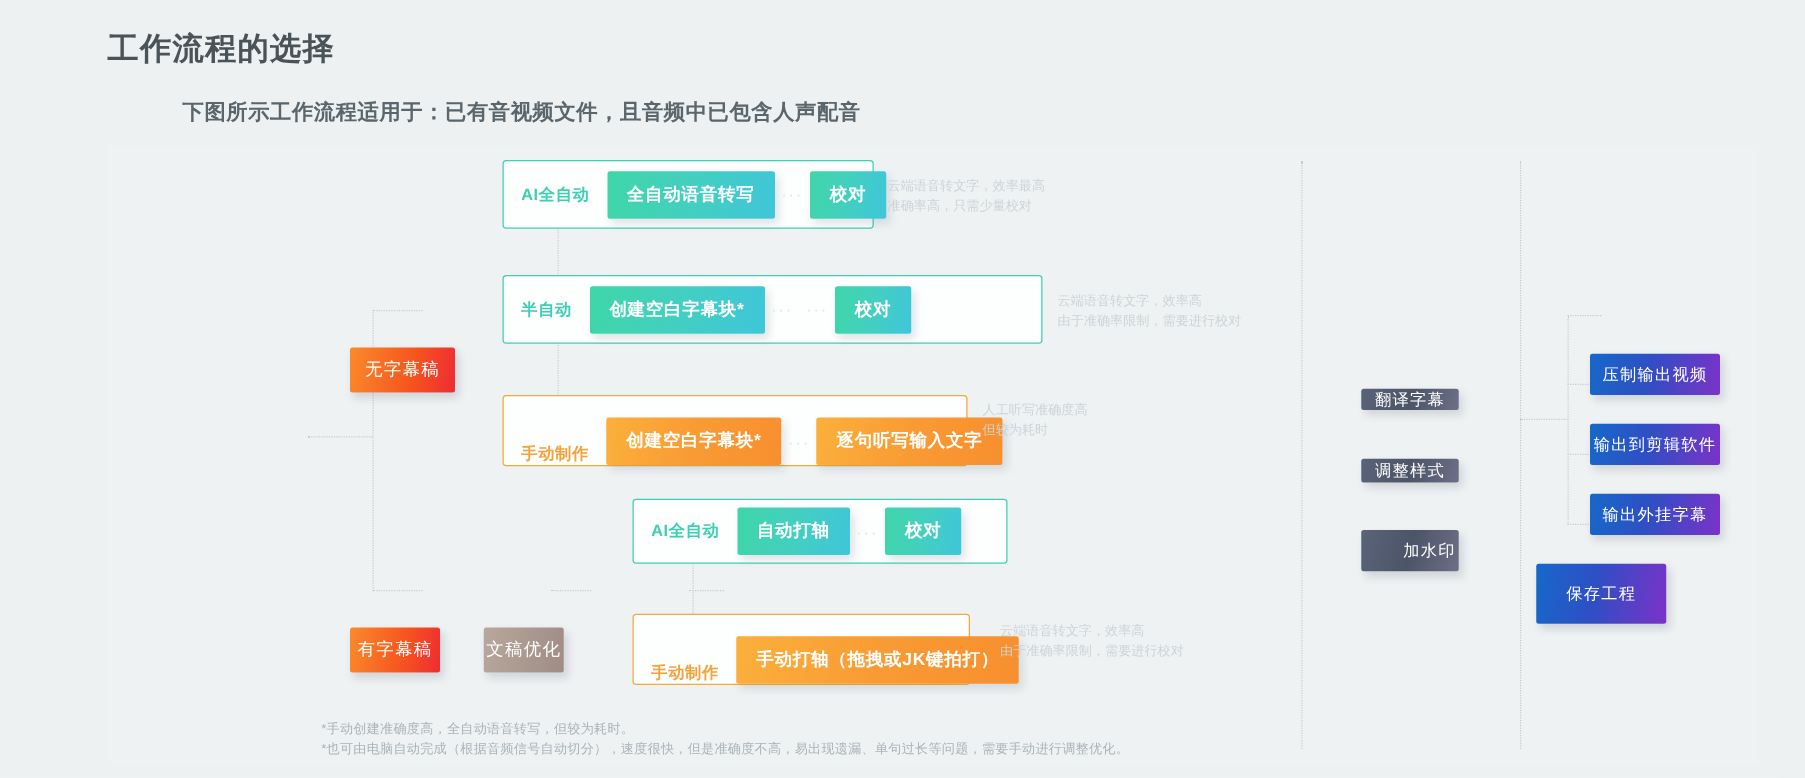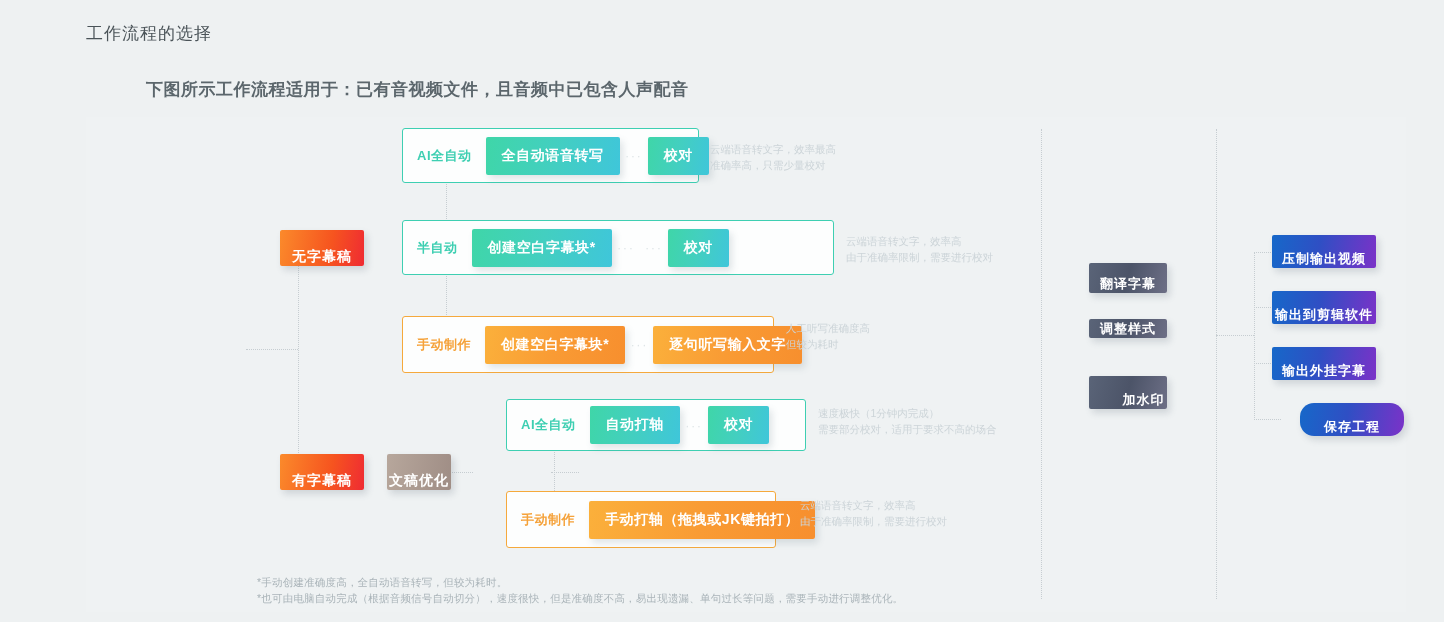--- a/index.html
+++ b/index.html
@@ -7,21 +7,21 @@
     width: 1444px; height: 622px;
     background: #eef1f2;
     font-family: "Liberation Sans", "DejaVu Sans", sans-serif;
     overflow: hidden;
   }
   #root { position: relative; width: 1444px; height: 622px; }
 
   
   .page-title {
     position: absolute; left: 86px; top: 22px;
-    font-size: 17px; font-weight: normal; color: #4a5358;
+    font-size: 25px; font-weight: bold; color: #4a5358;
     letter-spacing: 1px;
   }
   .page-subtitle {
     position: absolute; left: 146px; top: 78px;
     font-size: 17px; font-weight: bold; color: #5b666c;
     letter-spacing: .5px;
   }
 
   
   .canvas {
@@ -36,24 +36,25 @@
     border-left: 1px dotted #c6cdd1;
   }
   .hline {
     position: absolute; height: 0;
     border-top: 1px dotted #c6cdd1;
   }
 
   
   .node {
     position: absolute;
-    display: flex; align-items: flex-end; justify-content: center;
-    color: #fff; font-weight: bold; letter-spacing: 1px;
+    display: flex; align-items: center; justify-content: center;
+    color: #fff; font-weight: normal; letter-spacing: 1px;
     border-radius: 2px;
     box-shadow: 3px 4px 7px rgba(80,95,110,.20);
+    margin-top: 48px;
   }
   .node-import {
     font-size: 17px;
     background: linear-gradient(100deg, #1668c9 0%, #3b44bd 45%, #7a2fcb 100%);
   }
   .node-src {
     font-size: 14px;
     background: linear-gradient(100deg, #fb8a2b 0%, #f6541f 60%, #ef2b33 100%);
   }
   .node-opt {
@@ -71,21 +72,21 @@
 
   
   .flowbox {
     position: absolute;
     background: #fdfefe;
     border: 1.5px solid #3ecfb2;
     border-radius: 3px;
     display: flex; align-items: center;
     padding: 0 14px;
   }
-  .flowbox.orange { border-color: #f5a93c; }
+  .flowbox.orange { border-color: #f5a93c; align-items: flex-end; }
 
   .flow-label {
     font-size: 13px; font-weight: bold;
     color: #3ecfb2; letter-spacing: .5px;
     white-space: nowrap;
   }
   .flowbox.orange .flow-label { color: #f5a23a; }
 
   .step {
     display: flex; align-items: center; justify-content: center;
@@ -155,21 +156,21 @@
     <div class="hline" style="left:1130px; top:218px; width:38px;"></div>
     <div class="hline" style="left:1168px; top:135px; width:27px;"></div>
     <div class="hline" style="left:1168px; top:190px; width:27px;"></div>
     <div class="hline" style="left:1168px; top:246px; width:27px;"></div>
     <div class="hline" style="left:1168px; top:302px; width:27px;"></div>
 
 
     <div class="node node-src" style="left:194px; top:113px; width:84px; height:36px;">
       <span>无字幕稿</span>
     </div>
-    <div class="node node-src" style="left:194px; top:337px; width:84px; height:36px;">
+    <div class="node node-src" style="left:194px; top:337px; width:72px; height:36px;">
       <span>有字幕稿</span>
     </div>
 
     <div class="node node-opt" style="left:301px; top:337px; width:64px; height:36px;">
       <span>文稿优化</span>
     </div>
 
     <div class="flowbox" style="left:316px; top:11px; width:297px; height:55px;">
       <span class="flow-label">AI全自动</span>
       <span class="gap"></span>
@@ -201,51 +202,49 @@
     <div class="note" style="left:700px; top:203px; width:180px;">人工听写准确度高
 但较为耗时</div>
 
     <div class="flowbox" style="left:420px; top:282px; width:300px; height:52px;">
       <span class="flow-label">AI全自动</span>
       <span class="gap"></span>
       <span class="step">自动打轴</span>
       <span class="dots">···</span>
       <span class="step">校对</span>
     </div>
-    <div class="note" style="left:732px; top:288px; width:230px;">速度极快（1分钟内完成）
-需要部分校对，适用于要求不高的场合</div>
 
     <div class="flowbox orange" style="left:420px; top:374px; width:270px; height:57px;">
       <span class="flow-label">手动制作</span>
       <span class="gap"></span>
       <span class="step orange">手动打轴（拖拽或JK键拍打）</span>
     </div>
     <div class="note" style="left:714px; top:380px; width:200px;">云端语音转文字，效率高
 由于准确率限制，需要进行校对</div>
 
-    <div class="node node-mid" style="left:1003px; top:146px; width:78px; height:30px;">
+    <div class="node node-mid" style="left:1003px; top:146px; width:78px; height:17px;">
       <span>翻译字幕</span>
     </div>
     <div class="node node-mid" style="left:1003px; top:202px; width:78px; height:19px;">
       <span>调整样式</span>
     </div>
     <div class="node node-mid" style="left:1003px; top:259px; width:78px; height:33px;padding-left:31px;">
       <span>加水印</span>
     </div>
 
     <div class="node node-out" style="left:1186px; top:118px; width:104px; height:33px;">
       <span>压制输出视频</span>
     </div>
     <div class="node node-out" style="left:1186px; top:174px; width:104px; height:33px;">
       <span>输出到剪辑软件</span>
     </div>
     <div class="node node-out" style="left:1186px; top:230px; width:104px; height:33px;">
       <span>输出外挂字幕</span>
     </div>
-    <div class="node node-out" style="left:1214px; top:286px; width:104px; height:33px;border-radius:14px;">
+    <div class="node node-out" style="left:1143px; top:286px; width:104px; height:48px;">
       <span>保存工程</span>
     </div>
 
   </div>
 
   <div class="footnote" style="top:576px;">*手动创建准确度高，全自动语音转写，但较为耗时。</div>
   <div class="footnote" style="top:592px;">*也可由电脑自动完成（根据音频信号自动切分），速度很快，但是准确度不高，易出现遗漏、单句过长等问题，需要手动进行调整优化。</div>
 
 </div>
 

